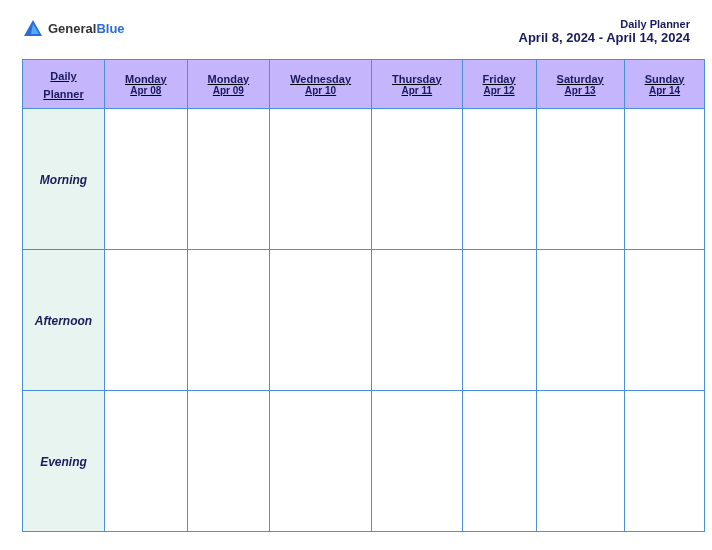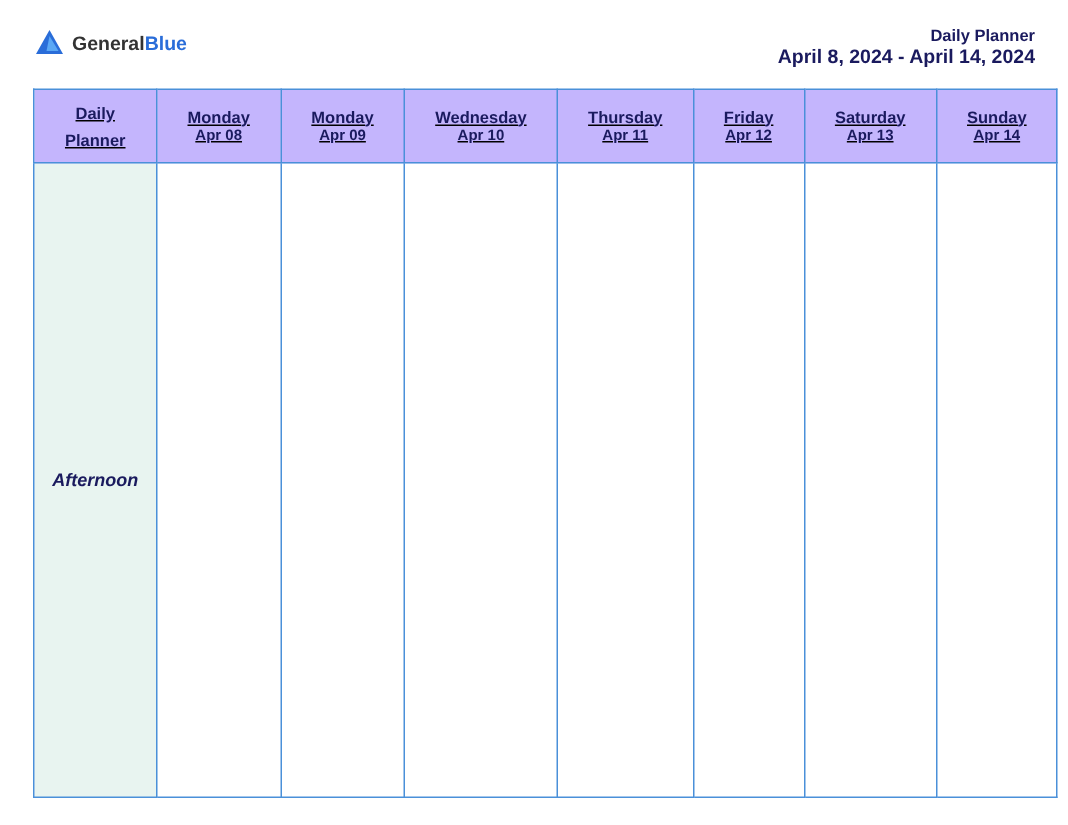--- a/index.html
+++ b/index.html
@@ -201,29 +201,53 @@
           <span class="col-header-date">Apr 13</span>
         </th>
         <th class="day-header-cell">
           <span class="col-header-day">Sunday</span>
           <span class="col-header-date">Apr 14</span>
         </th>
       </tr>
     </thead>
     <tbody>
 
+      <tr>
+        <td class="row-label-cell">
+          <span class="row-label">Morning</span>
+        </td>
+        <td class="day-cell"></td>
+        <td class="day-cell"></td>
+        <td class="day-cell"></td>
+        <td class="day-cell"></td>
+        <td class="day-cell"></td>
+        <td class="day-cell"></td>
+        <td class="day-cell"></td>
+      </tr>
 
       <tr>
         <td class="row-label-cell">
           <span class="row-label">Afternoon</span>
         </td>
         <td class="day-cell"></td>
         <td class="day-cell"></td>
         <td class="day-cell"></td>
         <td class="day-cell"></td>
         <td class="day-cell"></td>
         <td class="day-cell"></td>
         <td class="day-cell"></td>
       </tr>
 
+      <tr>
+        <td class="row-label-cell">
+          <span class="row-label">Evening</span>
+        </td>
+        <td class="day-cell"></td>
+        <td class="day-cell"></td>
+        <td class="day-cell"></td>
+        <td class="day-cell"></td>
+        <td class="day-cell"></td>
+        <td class="day-cell"></td>
+        <td class="day-cell"></td>
+      </tr>
     </tbody>
   </table>
 </div>
 
 </body></html>

